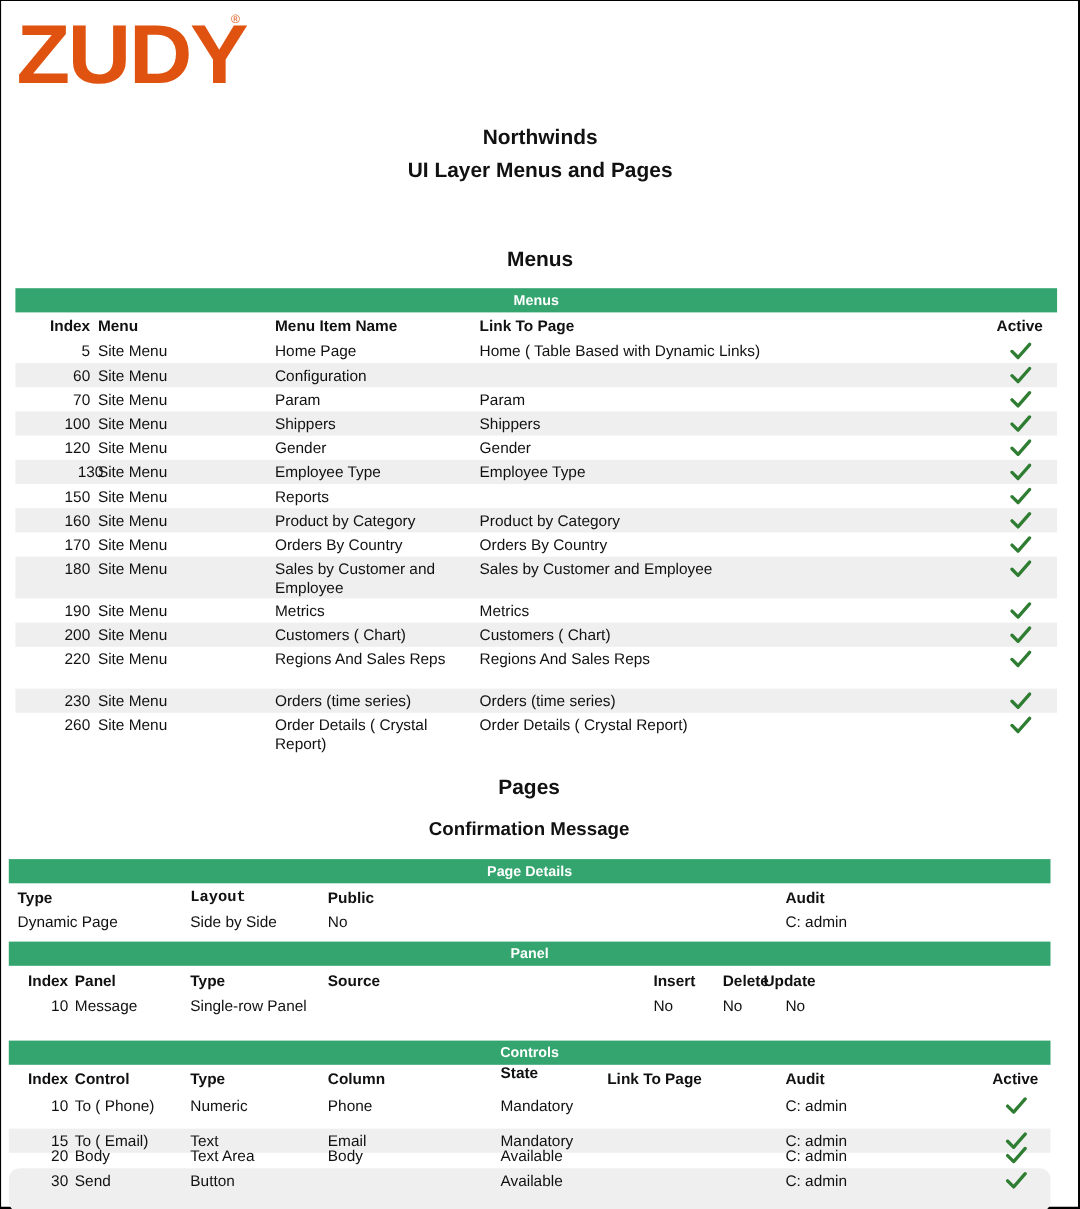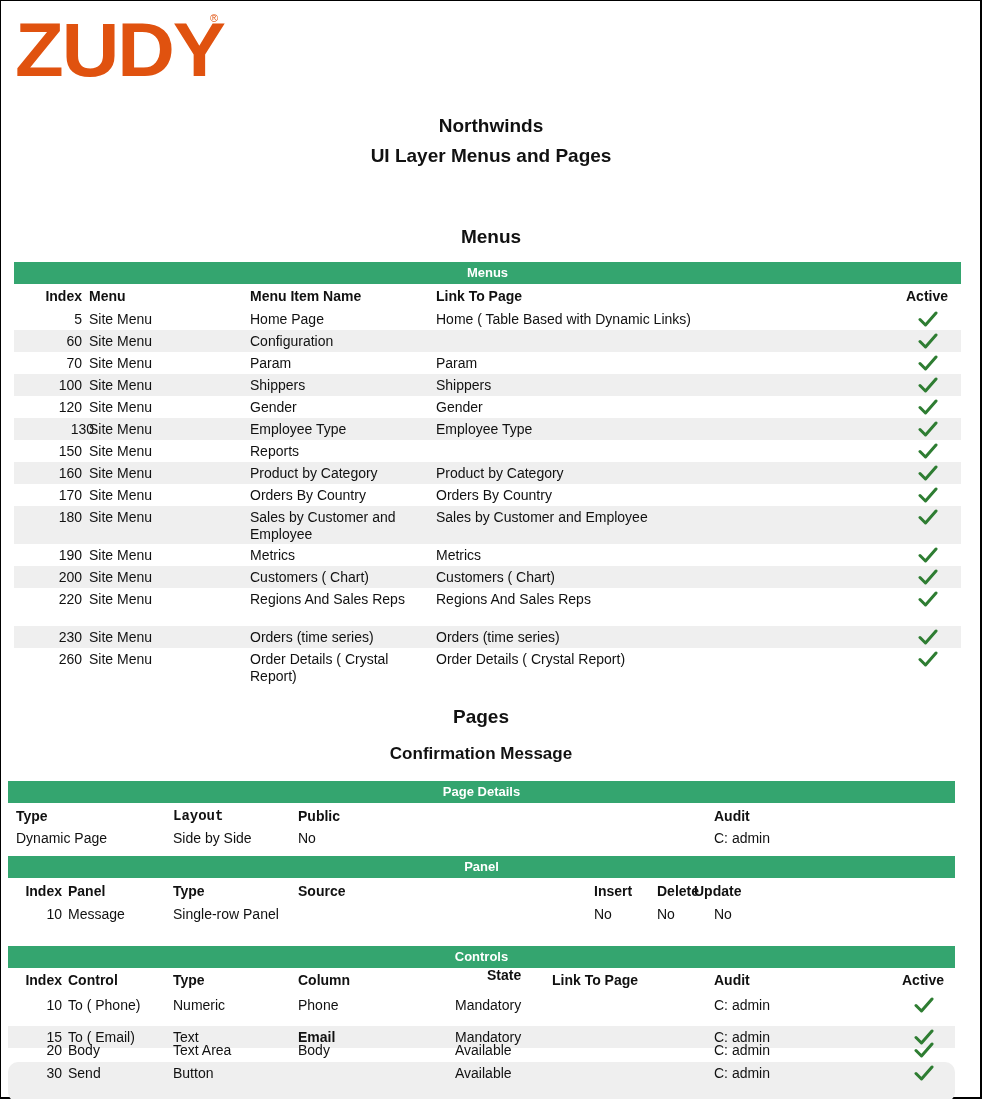--- a/index.html
+++ b/index.html
@@ -224,21 +224,21 @@
   <span class="cell" style="left:649px;">No</span>
   <span class="cell" style="left:706px;">No</span>
 </div>
 
 <div class="bar" style="left:8px;top:946px;width:947px;">Controls</div>
 <div class="row hdr" style="left:8px;top:969px;width:947px;">
   <span class="cell r" style="left:0;width:54px;">Index</span>
   <span class="cell" style="left:60px;">Control</span>
   <span class="cell" style="left:165px;">Type</span>
   <span class="cell" style="left:290px;">Column</span>
-  <span class="cell" style="left:447px;top:-2px;margin-left:32px;">State</span>
+  <span class="cell" style="left:447px;top:-2px;">State</span>
   <span class="cell" style="left:544px;">Link To Page</span>
   <span class="cell" style="left:706px;">Audit</span>
   <span class="cell" style="left:894px;">Active</span>
 </div>
 <div id="control-rows">
     <div class="row" style="left: 8px; top: 994px; width: 947px; height: 22px;">
       <span class="cell r" style="left:0;width:54px;">10</span>
       <span class="cell" style="left:60px;">To ( Phone)</span>
       <span class="cell" style="left:165px;">Numeric</span>
       <span class="cell" style="left:290px;">Phone</span>
@@ -246,21 +246,21 @@
       <span class="cell" style="left:544px;"></span>
       <span class="cell" style="left:706px;">C: admin</span>
       <span class="check" style="left:906px;top:2px;"><svg viewBox="0 0 20 18">
           <path d="M2 9.5 L7.5 15 L18 3" fill="none" stroke="#2e7d32" stroke-width="3" stroke-linecap="round" stroke-linejoin="round"></path>
         </svg></span>
     </div>
     <div class="row alt" style="left: 8px; top: 1026px; width: 947px; height: 22px;">
       <span class="cell r" style="left:0;width:54px;">15</span>
       <span class="cell" style="left:60px;">To ( Email)</span>
       <span class="cell" style="left:165px;">Text</span>
-      <span class="cell" style="left:290px;font-weight:bold;">Email</span>
+      <span class="cell" style="left:290px;">Email</span>
       <span class="cell" style="left:447px;">Mandatory</span>
       <span class="cell" style="left:544px;"></span>
       <span class="cell" style="left:706px;">C: admin</span>
       <span class="check" style="left:906px;top:2px;"><svg viewBox="0 0 20 18">
           <path d="M2 9.5 L7.5 15 L18 3" fill="none" stroke="#2e7d32" stroke-width="3" stroke-linecap="round" stroke-linejoin="round"></path>
         </svg></span>
     </div>
     <div class="row" style="left: 8px; top: 1039px; width: 947px; height: 22px;">
       <span class="cell r" style="left:0;width:54px;">20</span>
       <span class="cell" style="left:60px;">Body</span>

